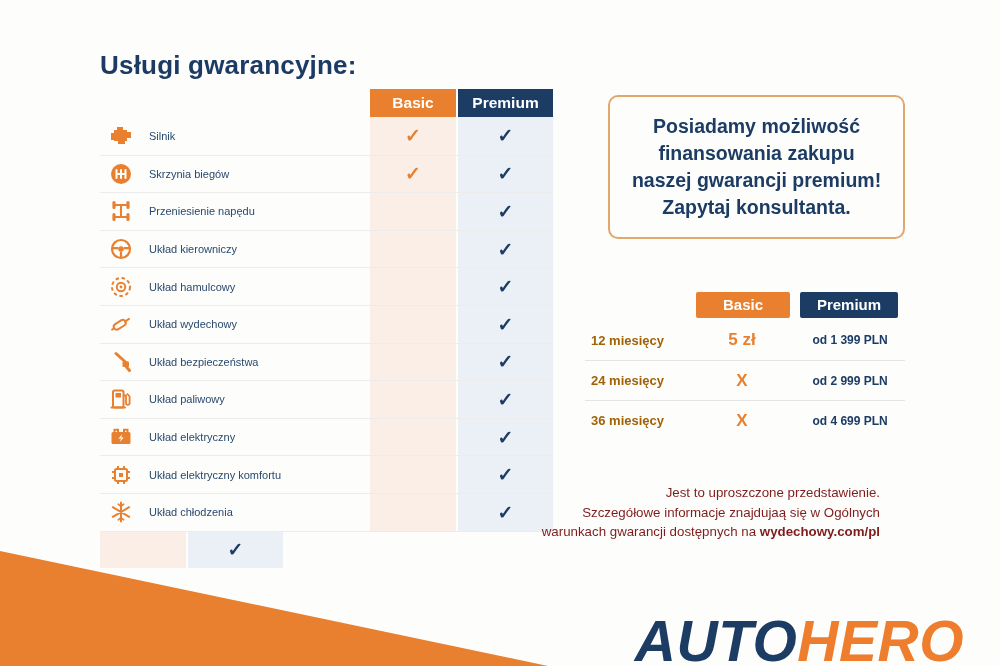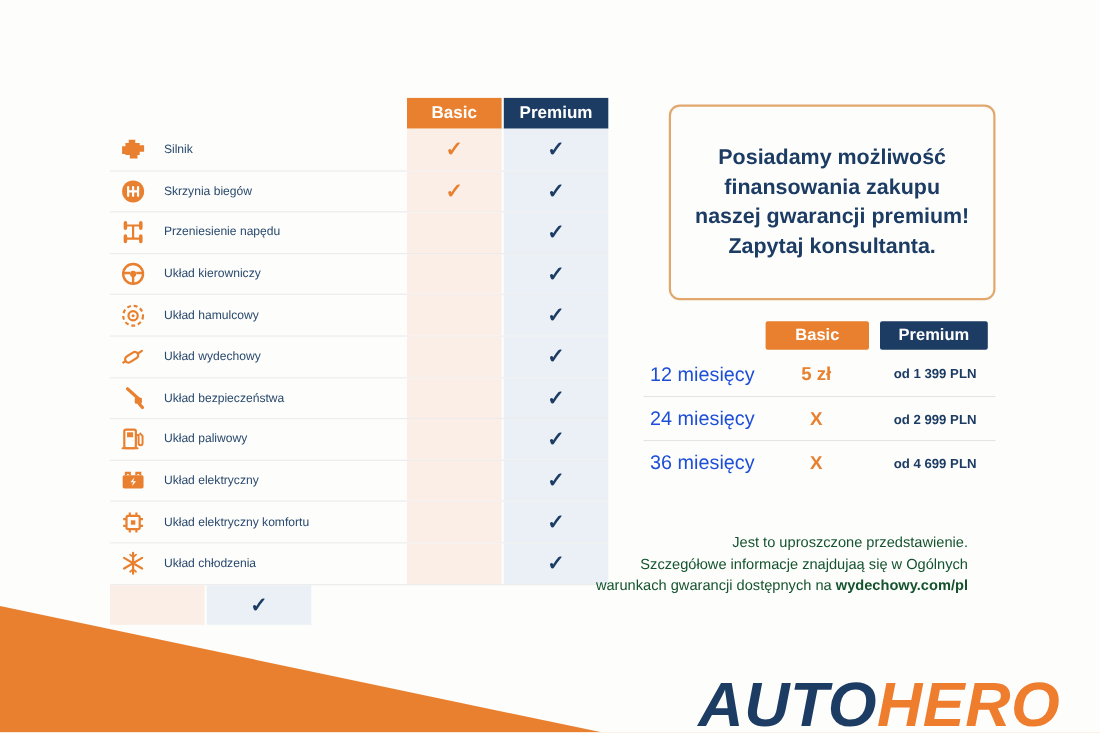--- a/index.html
+++ b/index.html
@@ -36,61 +36,62 @@
     padding-left:8px;
   }
   .icon{width:26px;height:24px;display:flex;align-items:center;justify-content:center;flex:0 0 26px;}
   .icon svg{display:block;}
   .wlabel{margin-left:15px;font-size:11px;color:#29496D;white-space:nowrap;}
   .cell{display:flex;align-items:center;justify-content:center;font-weight:bold;font-size:19px;}
   .cell.basic-cell{width:86px;background:#FBEEE7;color:#E8802F;margin-right:2px;}
   .cell.premium-cell{width:95px;background:#EAF0F6;color:#1C3C64;}
   
   .promo-box{
-    position:absolute;left:608px;top:95px;width:297px;height:178px;
+    position:absolute;left:608px;top:95px;width:297px;height:144px;
     box-sizing:border-box;border:2px solid #E2A76D;border-radius:10px;
     background:#FDFDFC;display:flex;flex-direction:column;justify-content:center;
     text-align:center;color:#1C3C64;font-size:19.5px;font-weight:bold;line-height:27px;
   }
   
   .pricing{position:absolute;left:585px;top:292px;width:320px;height:148px;}
   .ph{
     position:absolute;top:0;height:26px;line-height:26px;text-align:center;
     color:#fff;font-size:15px;font-weight:bold;border-radius:2px;
   }
   .ph.basic{left:111px;width:94px;background:#E8802F;}
   .ph.premium{left:215px;width:98px;background:#1C3C64;}
   .prows{position:absolute;left:0;top:28px;width:320px;}
   .prow{display:flex;align-items:center;height:40px;box-sizing:border-box;}
   .prow + .prow{border-top:1px solid #E4E4E4;}
-  .p-period{width:108px;padding-left:6px;font-size:18px;font-weight:normal;color:#1d4ed8;white-space:nowrap;}
+  .p-period{width:108px;padding-left:6px;font-size:13px;font-weight:bold;color:#a16207;white-space:nowrap;}
   .p-basic{width:92px;text-align:center;font-size:17px;font-weight:bold;color:#E8802F;}
   .p-premium{width:112px;margin-left:8px;text-align:center;font-size:12px;font-weight:bold;color:#1C3C64;white-space:nowrap;}
   
   .disclaimer{
     position:absolute;top:483px;right:120px;text-align:right;
-    font-size:13.3px;line-height:19.5px;color:#14532d;
+    font-size:13.3px;line-height:19.5px;color:#7f1d1d;
   }
   .disclaimer b{font-weight:bold;}
   
   .logo{
     position:absolute;top:608px;right:36px;
     font-size:57px;font-weight:bold;font-style:italic;letter-spacing:.5px;
     white-space:nowrap;
   }
   .logo .auto{color:#1C3C64;}
   .logo .hero{color:#EE7D2E;}
 </style>
 </head>
 <body>
 
 <div class="canvas">
 
   <div class="orange-band"></div>
 
+  <h1 class="page-title">Usługi gwarancyjne:</h1>
 
   <div class="wtable">
     <div class="wt-header">
       <div class="col-head basic">Basic</div>
       <div class="col-head premium">Premium</div>
     </div>
     <div class="wt-body">
 
       <div class="wrow">
         <div class="wlabel-area">

